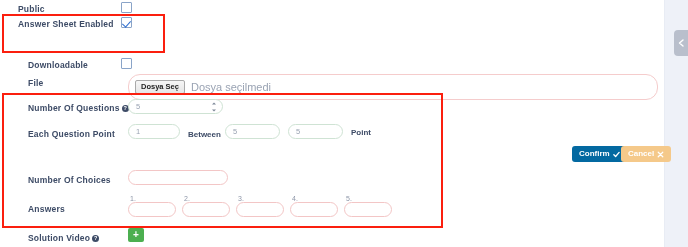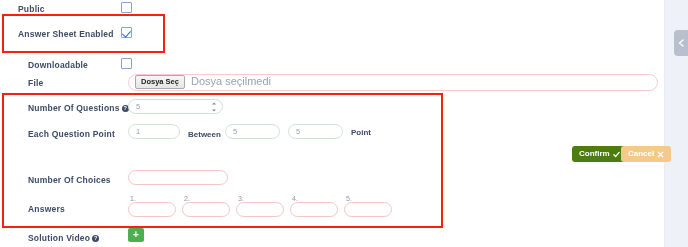--- a/index.html
+++ b/index.html
@@ -124,26 +124,26 @@
     border-left: 2.2px solid transparent;
     border-right: 2.2px solid transparent;
   }
   .spin i.up { border-bottom: 2.8px solid #7b8596; }
   .spin i.dn { border-top: 2.8px solid #7b8596; }
 
   
   .file-inp {
     position: absolute;
     left: 128px; top: 74px;
-    width: 530px; height: 17px;
+    width: 530px; height: 26px;
     border: 1px solid #f5cccc;
     border-radius: 12px;
     background: #fff;
     display: flex;
-    align-items: flex-start;
+    align-items: center;
     padding-left: 6px;
   }
   .file-btn {
     background: linear-gradient(#f6f6f6, #e6e6e6);
     border: 1px solid #a9a9a9;
     border-radius: 2px;
     font-size: 7.5px;
     font-weight: bold;
     color: #222;
     padding: 1px 5px;
@@ -183,21 +183,21 @@
     color: #fff;
     border-radius: 3px;
     height: 16px;
     padding: 0 7px;
     display: flex;
     align-items: center;
     gap: 3px;
     white-space: nowrap;
     line-height: 16px;
   }
-  .btn.confirm { background: #4d7c0f; left: 572px; top: 146px; }
+  .btn.confirm { background: #0369a1; left: 572px; top: 146px; }
   .btn.cancel  { background: #f5c98a; left: 621px; top: 146px; }
 
   .plus-btn {
     position: absolute;
     left: 128px; top: 228px;
     width: 16px; height: 14px;
     background: #4caf50;
     border-radius: 2px;
     color: #fff;
     font-size: 10px;
@@ -228,21 +228,21 @@
     <svg width="6" height="8" viewBox="0 0 6 8">
       <path d="M5 1 L1.5 4 L5 7" fill="none" stroke="#ffffff" stroke-width="1.4" stroke-linecap="round" stroke-linejoin="round"></path>
     </svg>
   </div>
 
   <div class="row" style="top:2px;">
     <span class="lbl base" style="top:1px;">Public</span>
     <span class="cbx" style="left:121px; top:0px;"></span>
   </div>
 
-  <div class="row" style="top:27px;">
+  <div class="row" style="top:17px;">
     <span class="lbl base" style="top:1px;">Answer Sheet Enabled</span>
     <span class="cbx checked" style="left:121px; top:0px;"></span>
   </div>
 
 
   <div class="row" style="top:58px;">
     <span class="lbl indent" style="top:1px;text-align:center;">Downloadable</span>
     <span class="cbx" style="left:121px; top:0px;"></span>
   </div>
 

